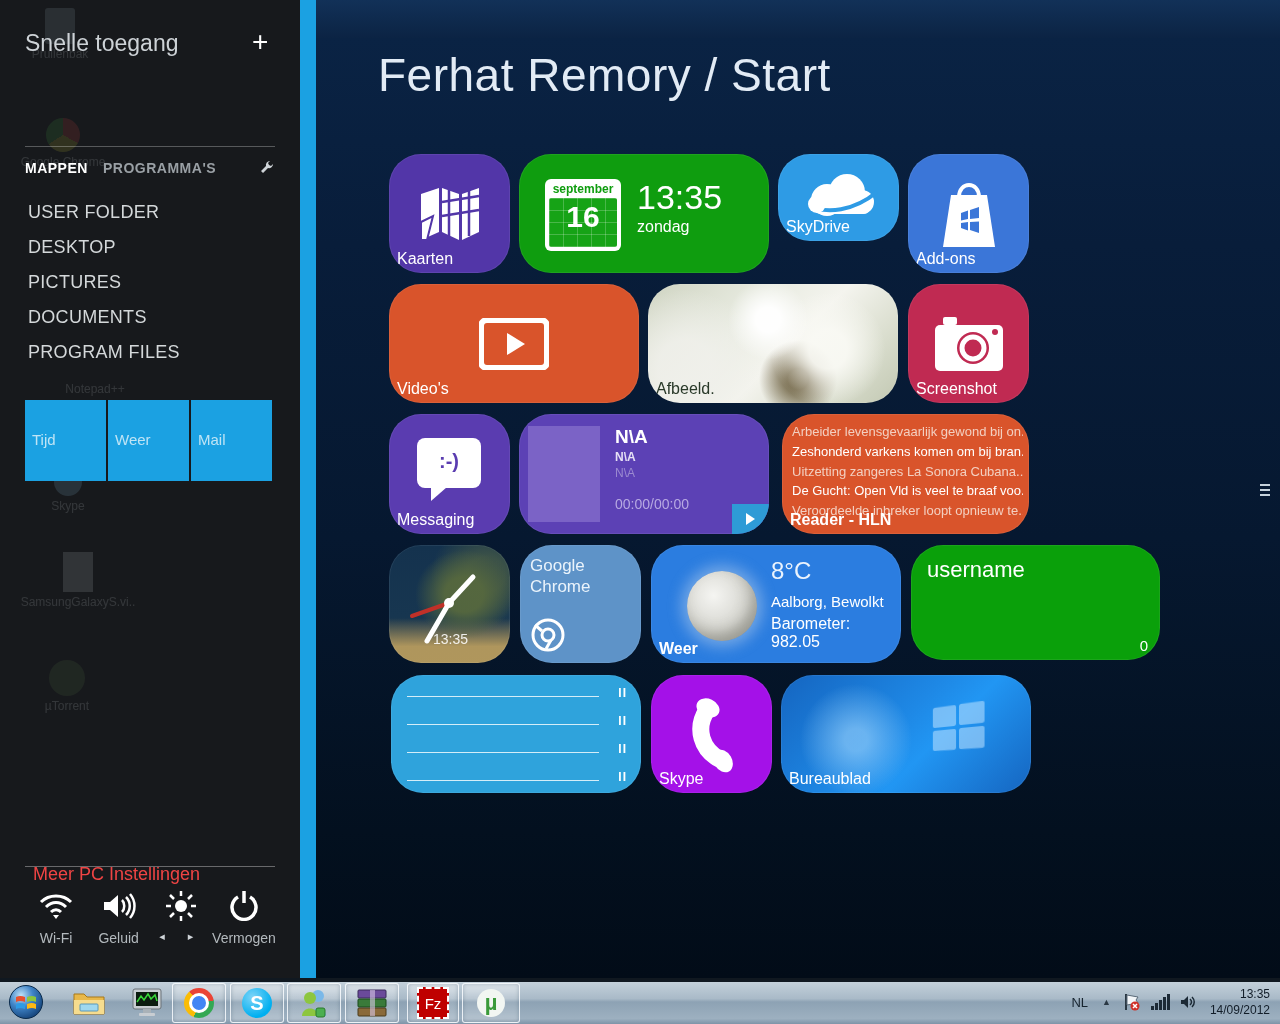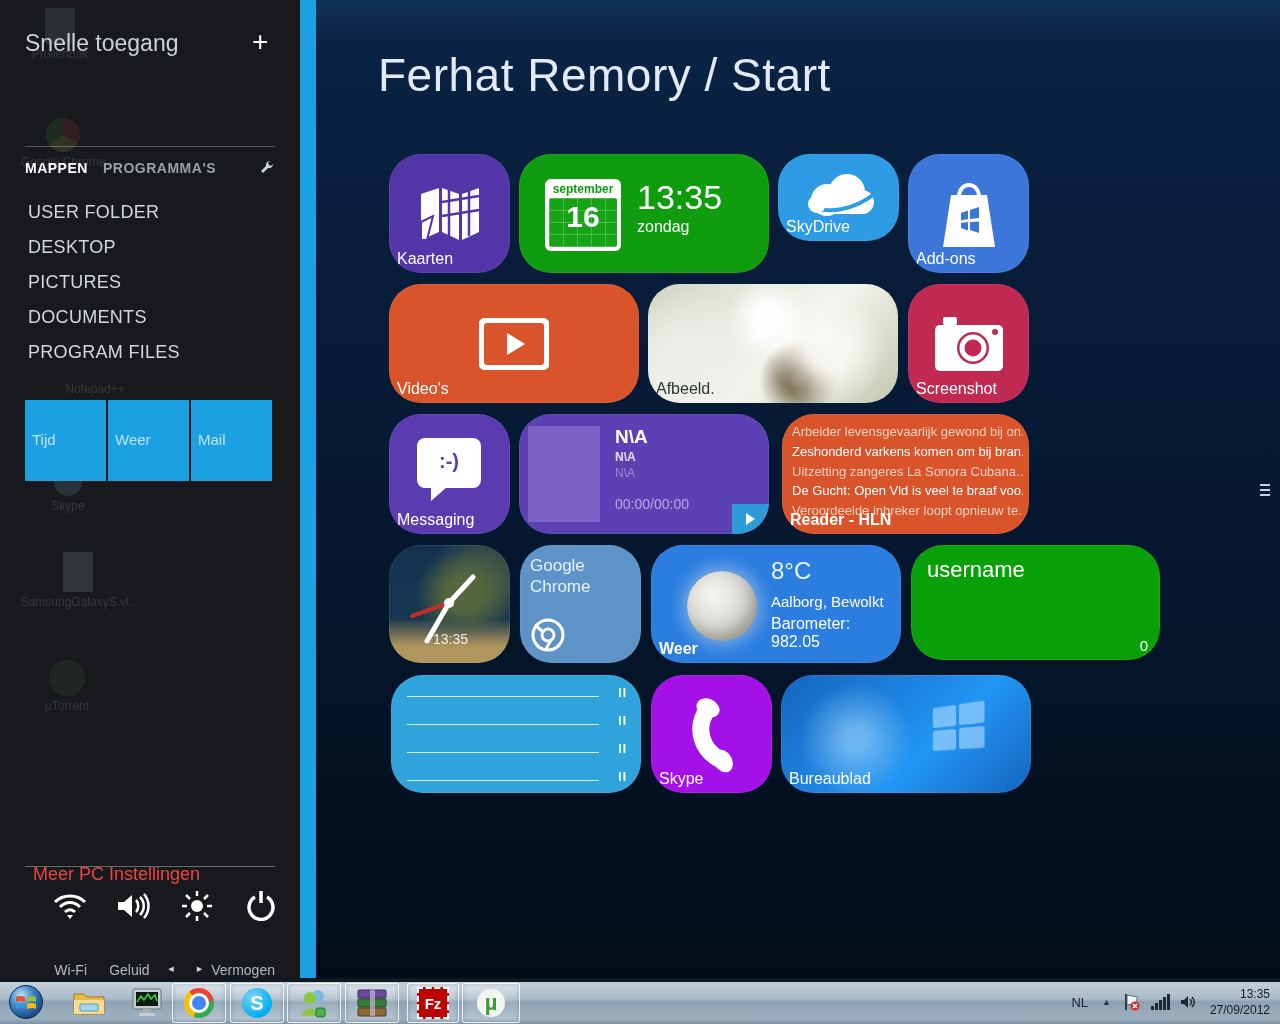--- a/index.html
+++ b/index.html
@@ -36,21 +36,21 @@
   .sb-tab{position:absolute;top:160px;font-size:14px;letter-spacing:.5px;}
   .sb-tab.active{left:25px;color:#fff;font-weight:bold;}
   .sb-tab.idle{left:103px;color:#9aa0a5;font-weight:bold;}
   .sb-wrench{position:absolute;left:260px;top:160px;width:14px;height:14px;color:#cfd4d8;font-size:12px;}
   .sb-folder{position:absolute;left:28px;font-size:18px;font-weight:300;color:#d4d8da;letter-spacing:.3px;}
   .mini-tile{position:absolute;top:400px;width:81px;height:81px;background:#1ba1e2;}
   .mini-tile .mt-label{position:absolute;left:7px;top:3px;font-size:15px;font-weight:300;color:#bfe4f5;margin-top:28px;}
   .sb-settings{position:absolute;left:33px;top:864px;font-size:18px;color:#ef4444;}
   .sb-div2{position:absolute;left:25px;top:866px;width:250px;height:1px;background:rgba(255,255,255,.35);}
   .sb-quick{position:absolute;left:25px;top:888px;width:250px;display:flex;justify-content:space-between;}
-  .q-item{display:flex;flex-direction:column;align-items:flex-end;width:62px;gap:32px;}
+  .q-item{display:flex;flex-direction:column;align-items:center;width:62px;}
   .q-icon{height:36px;display:flex;align-items:center;justify-content:center;color:#fff;}
   .q-label{margin-top:6px;font-size:14px;font-weight:300;color:#b3b9bd;white-space:nowrap;}
   .q-arrows{margin-top:6px;font-size:11px;color:#cfd4d8;letter-spacing:10px;}
 
   
   .tile{position:absolute;box-shadow:inset 0 0 0 1px rgba(255,255,255,.07);overflow:hidden;border-radius:32px;}
   .tile .label{position:absolute;left:8px;bottom:5px;font-size:16px;color:#fff;font-weight:400;z-index:3;}
   .t-kaarten{left:389px;top:154px;width:121px;height:119px;background:#5236a8;}
   .t-cal{left:519px;top:154px;width:250px;height:119px;background:#0f9d0f;}
   .t-skydrive{left:778px;top:154px;width:121px;height:87px;background:#2e9be5;}
@@ -552,21 +552,21 @@
     <svg width="32" height="30" viewBox="0 0 32 30">
       <rect x="2" y="2" width="28" height="8" rx="1" fill="#6a4a9a" stroke="#3a2a5a"></rect>
       <rect x="2" y="11" width="28" height="8" rx="1" fill="#3a7a3a" stroke="#1a4a1a"></rect>
       <rect x="2" y="20" width="28" height="8" rx="1" fill="#8a6a3a" stroke="#4a3a1a"></rect>
       <rect x="14" y="2" width="5" height="26" fill="#d8c8e8" opacity=".6"></rect>
     </svg>
   </div>
 
   <div class="tb-btn tb-framed" style="left:407px;width:50px;">
     <div style="width:28px;height:28px;background:#bf0000;border:2px dashed #fff;
-      color:#fff;font-size:15px;font-weight:bold;display:flex;align-items:center;justify-content:center;">Fz</div>
+      color:#fff;font-size:15px;font-weight:normal;display:flex;align-items:center;justify-content:center;">Fz</div>
   </div>
 
   <div class="tb-btn tb-framed" style="left:462px;width:56px;">
     <div style="width:28px;height:28px;border-radius:50%;background:#f2f6f2;
       color:#3a9a3a;font-size:22px;font-weight:bold;display:flex;align-items:center;justify-content:center;line-height:1;">µ</div>
   </div>
 
   <div class="tray">
     <span class="tray-lang">NL</span>
     <span class="tray-caret">▲</span>
@@ -587,16 +587,16 @@
     </span>
     <span class="tray-ico">
       <svg width="16" height="16" viewBox="0 0 16 16">
         <polygon points="1,6 4,6 8,2 8,14 4,10 1,10" fill="#1c2a36"></polygon>
         <path d="M10 5 C12 7 12 9 10 11" stroke="#1c2a36" stroke-width="1.5" fill="none"></path>
         <path d="M12 3 C15 6 15 10 12 13" stroke="#1c2a36" stroke-width="1.5" fill="none"></path>
       </svg>
     </span>
     <div class="tray-clock">
       <div>13:35</div>
-      <div>27/09/2012</div>
+      <div>14/09/2012</div>
     </div>
   </div>
 </div>
 
 </body></html>

